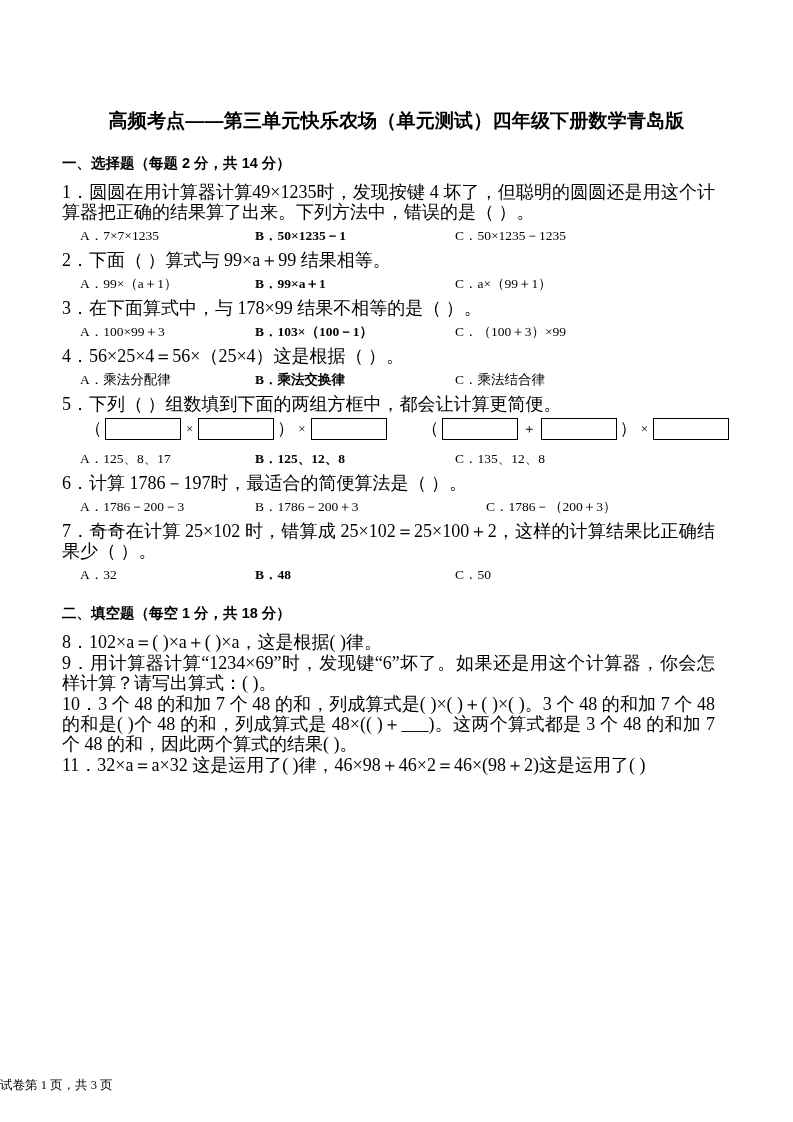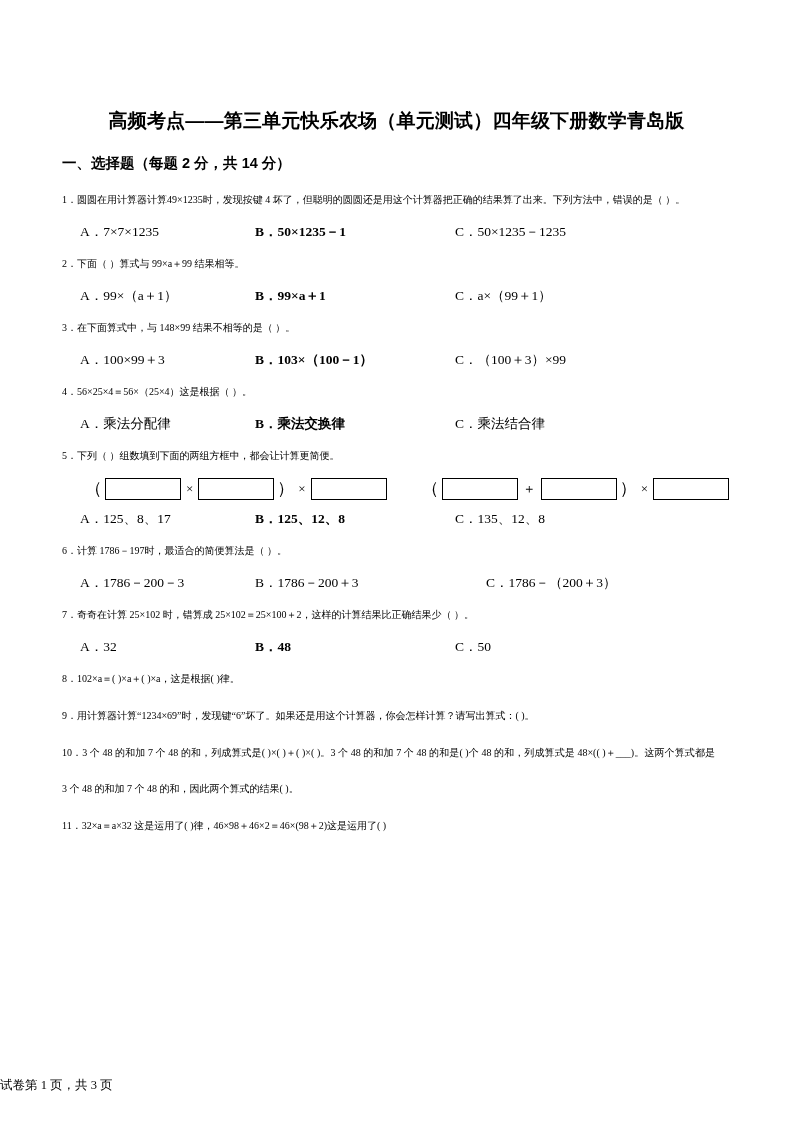--- a/index.html
+++ b/index.html
@@ -32,22 +32,22 @@
     margin: 0 0 10px 0;
   }
   .section-head {
     font-family: "Liberation Sans", sans-serif;
     font-weight: bold;
     font-size: 14.5px;
     line-height: 26px;
     margin: 12px 0 6px 0;
   }
   .q {
-    font-size: 10px;
-    line-height: 36px;
+    font-size: 18px;
+    line-height: 20px;
     margin: 0 16px 1px 0;
     text-align: justify;
   }
   .opts {
     font-size: 13.5px;
     line-height: 26px;
     display: flex;
     margin: 0 0 1px 0;
   }
   .opts .opt {
@@ -112,21 +112,21 @@
   <div class="q">
     <span>2．</span><span>下面（    ）算式与 99×a＋99 结果相等。</span>
   </div>
   <div class="opts three">
     <span class="opt">A．99×（a＋1）</span>
     <span class="opt">B．99×a＋1</span>
     <span class="opt">C．a×（99＋1）</span>
   </div>
 
   <div class="q">
-    <span>3．</span><span>在下面算式中，与 148×99 结果不相等的是（    ）。</span>
+    <span>3．</span><span>在下面算式中，与 178×99 结果不相等的是（    ）。</span>
   </div>
   <div class="opts three">
     <span class="opt">A．100×99＋3</span>
     <span class="opt">B．103×（100－1）</span>
     <span class="opt">C．（100＋3）×99</span>
   </div>
 
   <div class="q">
     <span>4．</span><span>56×25×4＝56×（25×4）这是根据（    ）。</span>
   </div>
@@ -179,20 +179,21 @@
 
   <div class="q">
     <span>7．</span><span>奇奇在计算 25×102 时，错算成 25×102＝25×100＋2，这样的计算结果比正确结果少（    ）。</span>
   </div>
   <div class="opts three">
     <span class="opt">A．32</span>
     <span class="opt">B．48</span>
     <span class="opt">C．50</span>
   </div>
 
+  <div class="section-head">二、填空题（每空 1 分，共 18 分）</div>
 
   <div class="q">
     <span>8．</span><span>102×a＝(          )×a＋(          )×a，这是根据(          )律。</span>
   </div>
 
   <div class="q">
     <span>9．</span><span>用计算器计算“1234×69”时，发现键“6”坏了。如果还是用这个计算器，你会怎样计算？请写出算式：(            )。</span>
   </div>
 
   <div class="q">

